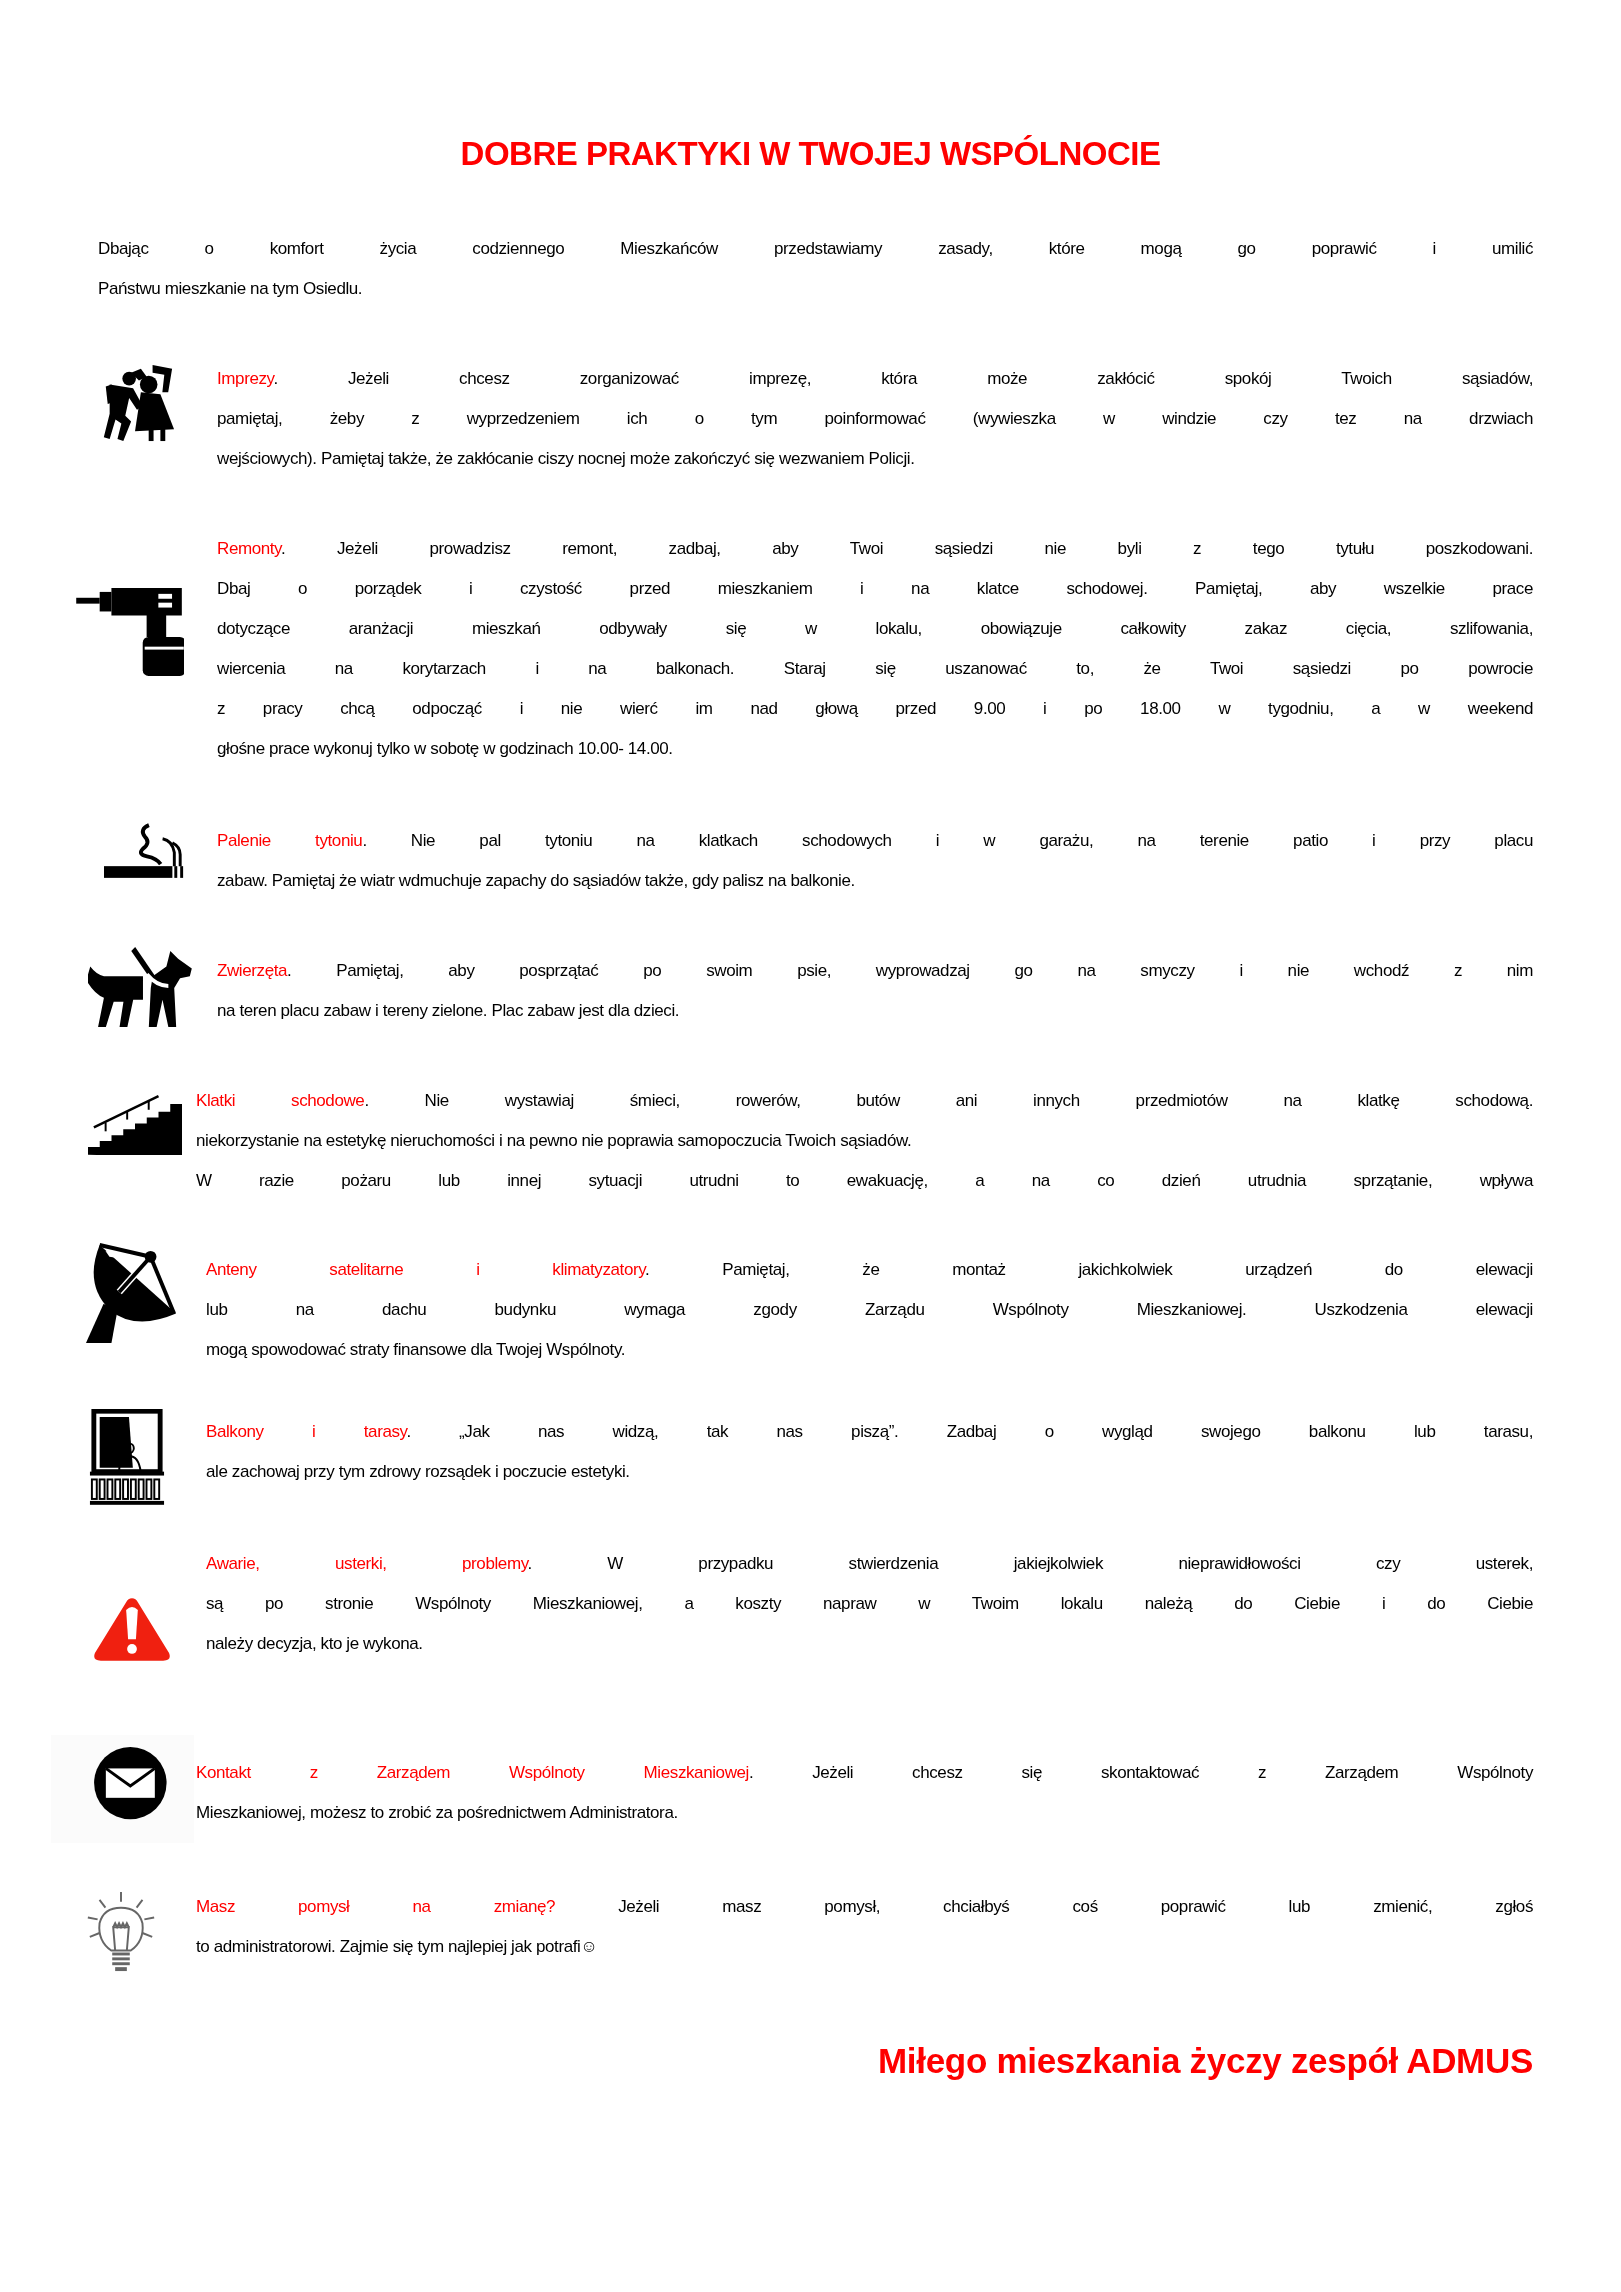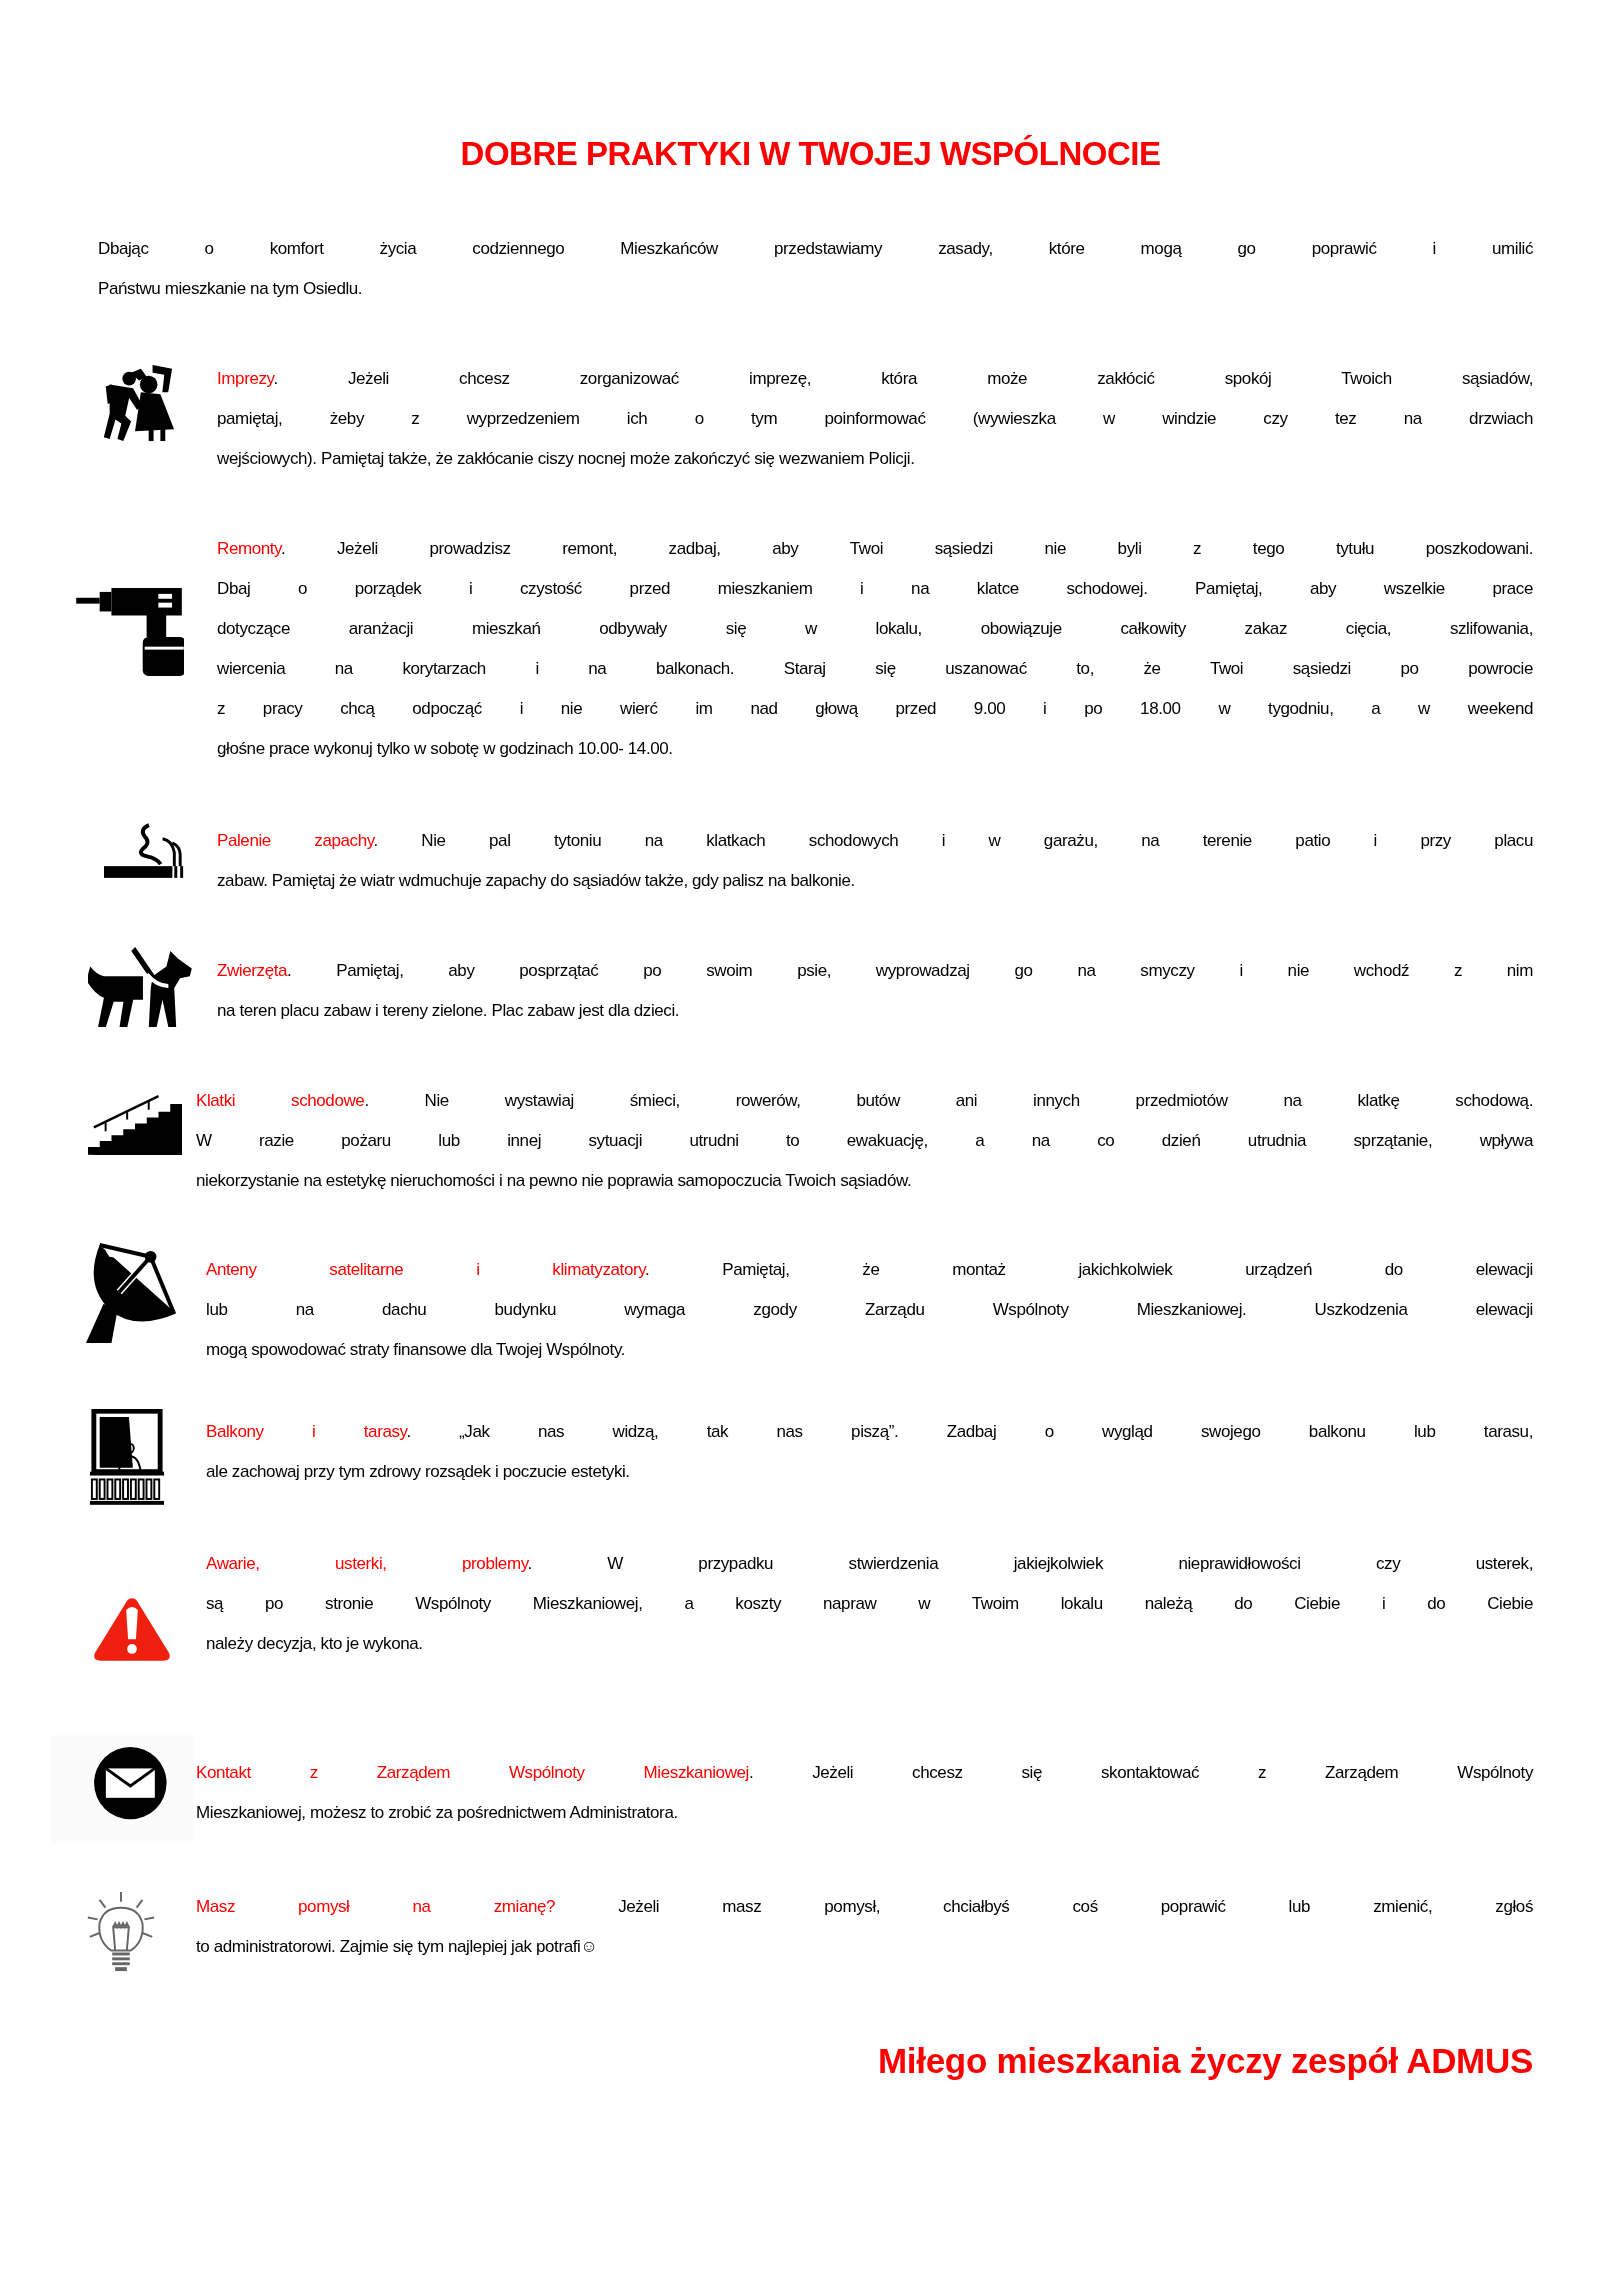--- a/index.html
+++ b/index.html
@@ -70,21 +70,21 @@
   <svg width="84" height="61" viewBox="0 0 86 62">
     <path d="M46 4 q-10 4 -4 12 q6 6 -2 12 q-6 6 4 8 q10 2 14 8" fill="none" stroke="#000" stroke-width="4"></path>
     <path d="M60 18 q10 2 12 14 l0 14" fill="none" stroke="#000" stroke-width="3"></path>
     <path d="M70 22 q8 4 8 12 l0 12" fill="none" stroke="#000" stroke-width="3"></path>
     <rect x="0" y="46" width="70" height="12" fill="#000"></rect>
     <rect x="72" y="46" width="3" height="12" fill="#000"></rect>
     <rect x="78" y="46" width="3" height="12" fill="#000"></rect>
   </svg>
 </div>
 <div class="block" style="left:217px; top:821px;">
-  <div class="line"><span class="red">Palenie zapachy</span><span>. Nie pal tytoniu na klatkach schodowych i w garażu, na terenie patio i przy placu</span></div>
+  <div class="line"><span class="red">Palenie tytoniu</span><span>. Nie pal tytoniu na klatkach schodowych i w garażu, na terenie patio i przy placu</span></div>
   <div class="line last">zabaw. Pamiętaj że wiatr wdmuchuje zapachy do sąsiadów także, gdy palisz na balkonie.</div>
 </div>
 
 <div class="icon" style="left:88px; top:947px;">
   <svg width="108" height="82" viewBox="0 0 110 84">
     <path d="M2 20 q6 8 14 10 l40 0 l0 24 l-10 0 l-6 28 l-8 0 l4 -26 l-10 0 l-8 26 l-8 0 l6 -30 q-10 -4 -18 -18 z" fill="#000"></path>
     <path d="M66 30 l14 -10 l4 -16 l8 8 l14 10 l-2 8 l-10 2 l-6 10 l2 40 l-8 0 l-6 -28 l-6 28 l-8 0 l2 -40 z" fill="#000"></path>
     <path d="M48 0 l22 32 l-4 4 l-22 -32 z" fill="#000"></path>
     <path d="M60 28 q10 12 22 12" fill="none" stroke="#fff" stroke-width="4"></path>
   </svg>
@@ -98,22 +98,22 @@
   <svg width="94" height="65" viewBox="0 0 96 66">
     <line x1="6" y1="38" x2="72" y2="6" stroke="#000" stroke-width="2.5"></line>
     <line x1="18" y1="33" x2="18" y2="42" stroke="#000" stroke-width="2"></line>
     <line x1="40" y1="22" x2="40" y2="30" stroke="#000" stroke-width="2"></line>
     <line x1="62" y1="11" x2="62" y2="20" stroke="#000" stroke-width="2"></line>
     <path d="M0 66 v-8 h12 v-6 h12 v-6 h12 v-6 h12 v-6 h12 v-6 h12 v-6 h12 v-8 h12 v54 z" fill="#000"></path>
   </svg>
 </div>
 <div class="block" style="left:196px; top:1081px;">
   <div class="line"><span class="red">Klatki schodowe</span><span>. Nie wystawiaj śmieci, rowerów, butów ani innych przedmiotów na klatkę schodową.</span></div>
+  <div class="line last">niekorzystanie na estetykę nieruchomości i na pewno nie poprawia samopoczucia Twoich sąsiadów.</div>
   <div class="line">W razie pożaru lub innej sytuacji utrudni to ewakuację, a na co dzień utrudnia sprzątanie, wpływa</div>
-  <div class="line last">niekorzystanie na estetykę nieruchomości i na pewno nie poprawia samopoczucia Twoich sąsiadów.</div>
 </div>
 
 <div class="icon" style="left:84px; top:1241px;">
   <svg width="94" height="102" viewBox="0 0 96 104">
     <path d="M16 4 q-16 40 10 66 q26 22 68 4 z" fill="#000"></path>
     <path d="M22 10 l70 12 l-2 4 l-64 -10 z" fill="#fff"></path>
     <line x1="16" y1="4" x2="68" y2="16" stroke="#000" stroke-width="4"></line>
     <line x1="68" y1="16" x2="92" y2="74" stroke="#000" stroke-width="4"></line>
     <line x1="68" y1="16" x2="36" y2="52" stroke="#fff" stroke-width="7"></line>
     <line x1="68" y1="16" x2="36" y2="52" stroke="#000" stroke-width="4"></line>

